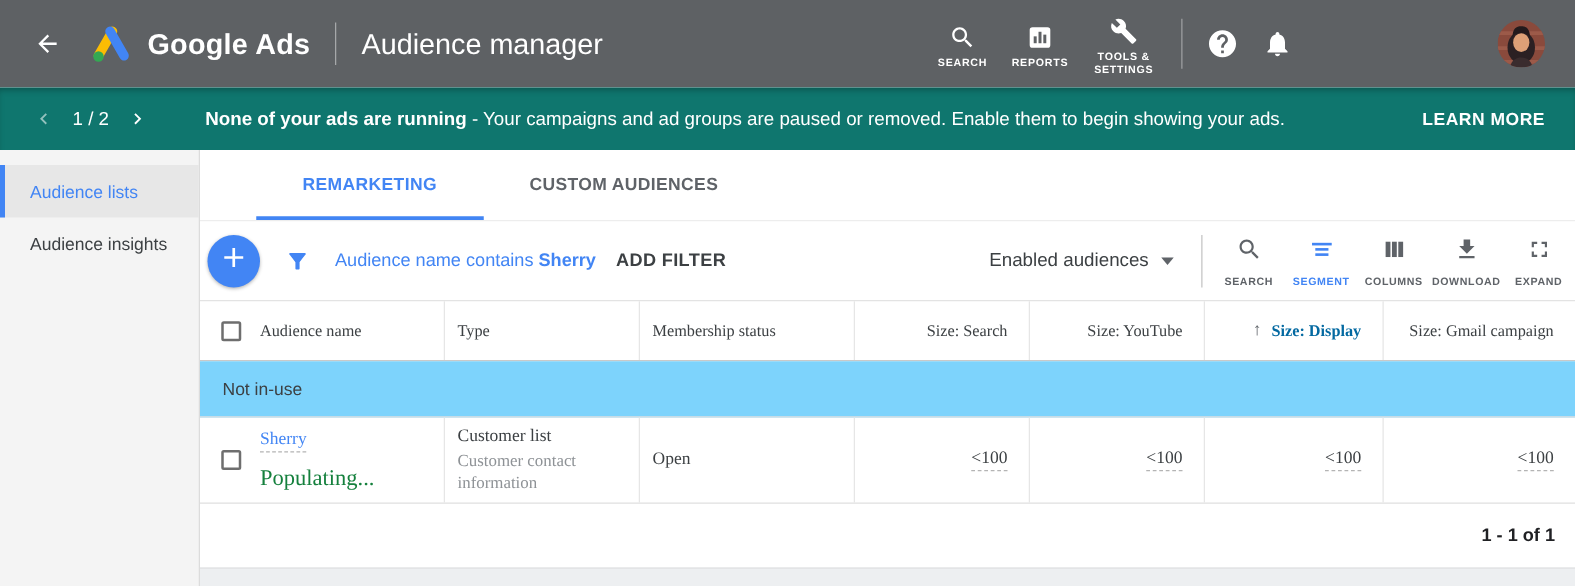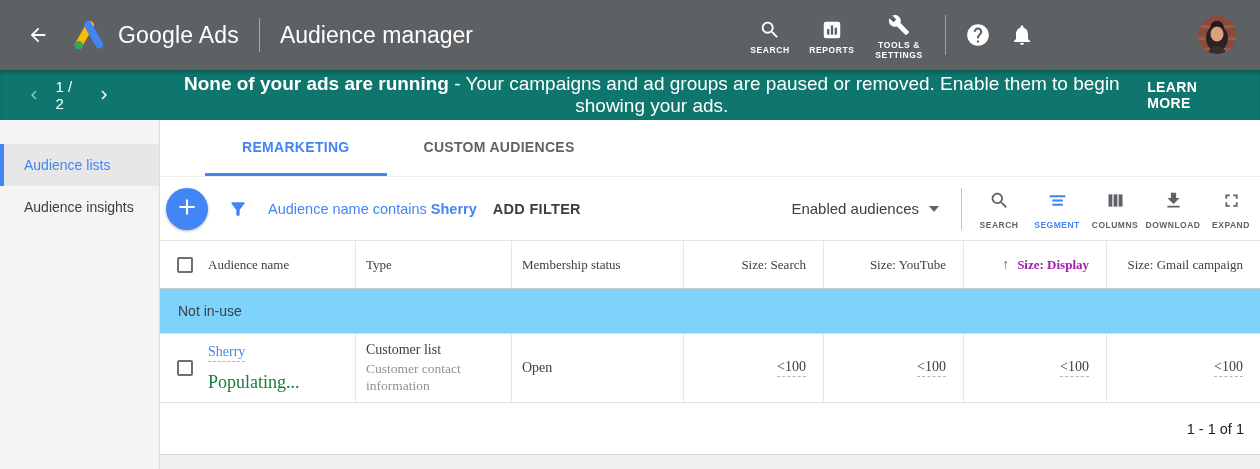--- a/index.html
+++ b/index.html
@@ -5,44 +5,44 @@
   * { margin:0; padding:0; box-sizing:border-box; }
   html,body { background:#e9ebed; }
   body { font-family:"Liberation Sans", sans-serif; }
   .screen { position:relative; width:1260px; height:469px; background:#fff; overflow:hidden; }
 
   
   .topbar { height:70px; background:#5e6164; display:flex; align-items:center; padding:0 24px 0 20px; }
   .topbar-left { display:flex; align-items:center; }
   .back-btn { width:36px; height:36px; display:flex; align-items:center; justify-content:center; cursor:pointer; }
   .logo { margin-left:14px; margin-right:10px; display:flex; align-items:center; }
-  .brand { color:#fff; font-size:23px; letter-spacing:.2px; }
+  .brand { color:#fff; font-size:23px; letter-spacing:.2px;font-weight:bold; }
   .tb-divider { width:1px; height:34px; background:rgba(255,255,255,.45); margin:0 20px; }
   .page-title { color:#fff; font-size:23px; font-weight:400; }
   .topbar-right { margin-left:auto; display:flex; align-items:center; }
   .tb-action { display:flex; flex-direction:column; align-items:center; justify-content:center; width:62px; cursor:pointer; padding-top:4px; }
   .tb-action svg { display:block; }
   .tb-action .tb-label { margin-top:4px; color:#fff; font-size:8.5px; font-weight:600; letter-spacing:.6px; text-align:center; line-height:10px; }
   .tb-sep { width:1px; height:40px; background:rgba(255,255,255,.4); margin:0 14px 0 10px; }
   .help-btn, .bell-btn { width:36px; height:36px; display:flex; align-items:center; justify-content:center; cursor:pointer; }
   .bell-btn { margin-left:8px; }
   .avatar { width:38px; height:38px; border-radius:50%; overflow:hidden; margin-left:158px; cursor:pointer; flex-shrink:0; }
 
   
   .banner { height:50px; background:#0f766e; box-shadow:inset 0 4px 5px -2px rgba(0,0,0,.28); display:flex; align-items:center; padding:0 24px 0 22px; color:#fff; }
   .banner .pg-prev { opacity:.55; cursor:default; }
   .banner .pg-btn { width:26px; height:26px; display:flex; align-items:center; justify-content:center; cursor:pointer; }
   .banner .pager { font-size:15px; margin:0 10px; }
-  .banner .msg { margin-left:41px; font-size:19px;text-align:center; }
+  .banner .msg { margin-left:41px; font-size:15px; }
   .banner .msg b { font-weight:700; }
   .banner .learn-more { margin-left:auto; font-size:14px; font-weight:600; letter-spacing:.4px; cursor:pointer; }
 
   
   .body-wrap { display:flex; height:349px; }
-  .sidebar { width:160px; background:#f4f4f4; border-right:1px solid #dcdcdc; padding-top:24px; flex-shrink:0; }
+  .sidebar { width:160px; background:#f4f4f4; border-right:1px solid #dcdcdc; padding-top:12px; flex-shrink:0; }
   .side-item { height:42px; display:flex; align-items:center; padding-left:24px; font-size:14px; color:#3c4043; cursor:pointer; position:relative; }
   .side-item.selected { background:#e7e7e7; color:#4285f4; }
   .side-item.selected::before { content:""; position:absolute; left:0; top:0; bottom:0; width:4px; background:#4285f4; }
 
   .main { flex:1; display:flex; flex-direction:column; background:#fff; }
 
   
   .tabbar { height:57px; display:flex; align-items:stretch; padding-left:45px; border-bottom:1px solid #ededed; }
   .tab { display:flex; align-items:center; padding:0 37px; font-size:14px; font-weight:600; letter-spacing:.3px; color:#5f6368; cursor:pointer; border-bottom:3px solid transparent; }
   .tab.active { color:#4285f4; border-bottom-color:#4285f4; }
@@ -62,41 +62,41 @@
   .tool-btn.active .tool-label { color:#4285f4; }
 
   
   .trow { display:grid; grid-template-columns:195px 156px 172px 140px 140px 143px 154px;font-family:Liberation Serif, serif; }
   .cell { border-left:1px solid #e6e6e6; display:flex; align-items:center; padding:0 10px; min-width:0; }
   .cell:first-child { border-left:none; padding-left:17px; }
   .cell.num { justify-content:flex-end; padding-right:17px; text-align:right; }
 
   .thead { height:49px; border-top:1px solid #e3e3e3; border-bottom:1px solid #c9c9c9; font-size:13px; color:#3c4043; }
   .thead .col-label { line-height:16px; }
-  .thead .sorted { font-weight:700; color:#a21caf; }
+  .thead .sorted { font-weight:700; color:#0369a1; }
   .sort-arrow { font-size:14px; color:#5f6368; margin-right:8px; font-weight:400; }
 
   .checkbox { width:16px; height:16px; border:2px solid #6e6e6e; border-radius:2px; background:#fff; cursor:pointer; flex-shrink:0; }
   .thead .checkbox { margin-right:15px; }
 
   .group-row { height:45px; background:#7dd3fc; border-bottom:1px solid #e0e0e0; display:flex; align-items:center; padding-left:18px; font-size:14px; color:#3c4043; }
 
   .data-row { height:69px; border-bottom:1px solid #e0e0e0; font-size:14px; color:#3c4043; }
   .data-row .cell { align-items:center; }
   .name-cell { display:flex; align-items:center; }
   .name-cell .checkbox { margin-right:15px; }
   .name-stack { display:flex; flex-direction:column; }
   .aud-link { color:#4285f4; cursor:pointer; align-self:flex-start; border-bottom:1px dashed #b4b4b4; padding-bottom:1px; }
   .populating { color:#15803d; font-size:18px; margin-top:10px; }
   .type-stack { display:flex; flex-direction:column; }
   .type-primary { color:#3c4043; }
   .type-secondary { color:#8e9296; font-size:13.5px; line-height:17px; margin-top:2px; }
   .dashed-val { border-bottom:1px dashed #b4b4b4; padding-bottom:1px; cursor:default; }
 
-  .pag-row { height:52px; display:flex; align-items:center; justify-content:flex-end; padding-right:16px; font-size:14.5px; color:#202124; border-bottom:1px solid #d5d7d9; }
+  .pag-row { height:52px; display:flex; align-items:center; justify-content:flex-end; padding-right:16px; font-size:14.5px; color:#202124; border-bottom:1px solid #d5d7d9;font-weight:bold; }
   .bottom-strip { flex:1; background:#edeff1; }
 </style>
 </head>
 <body>
 
 <div class="screen">
 
   <header class="topbar">
     <div class="topbar-left">
       <span class="back-btn">

